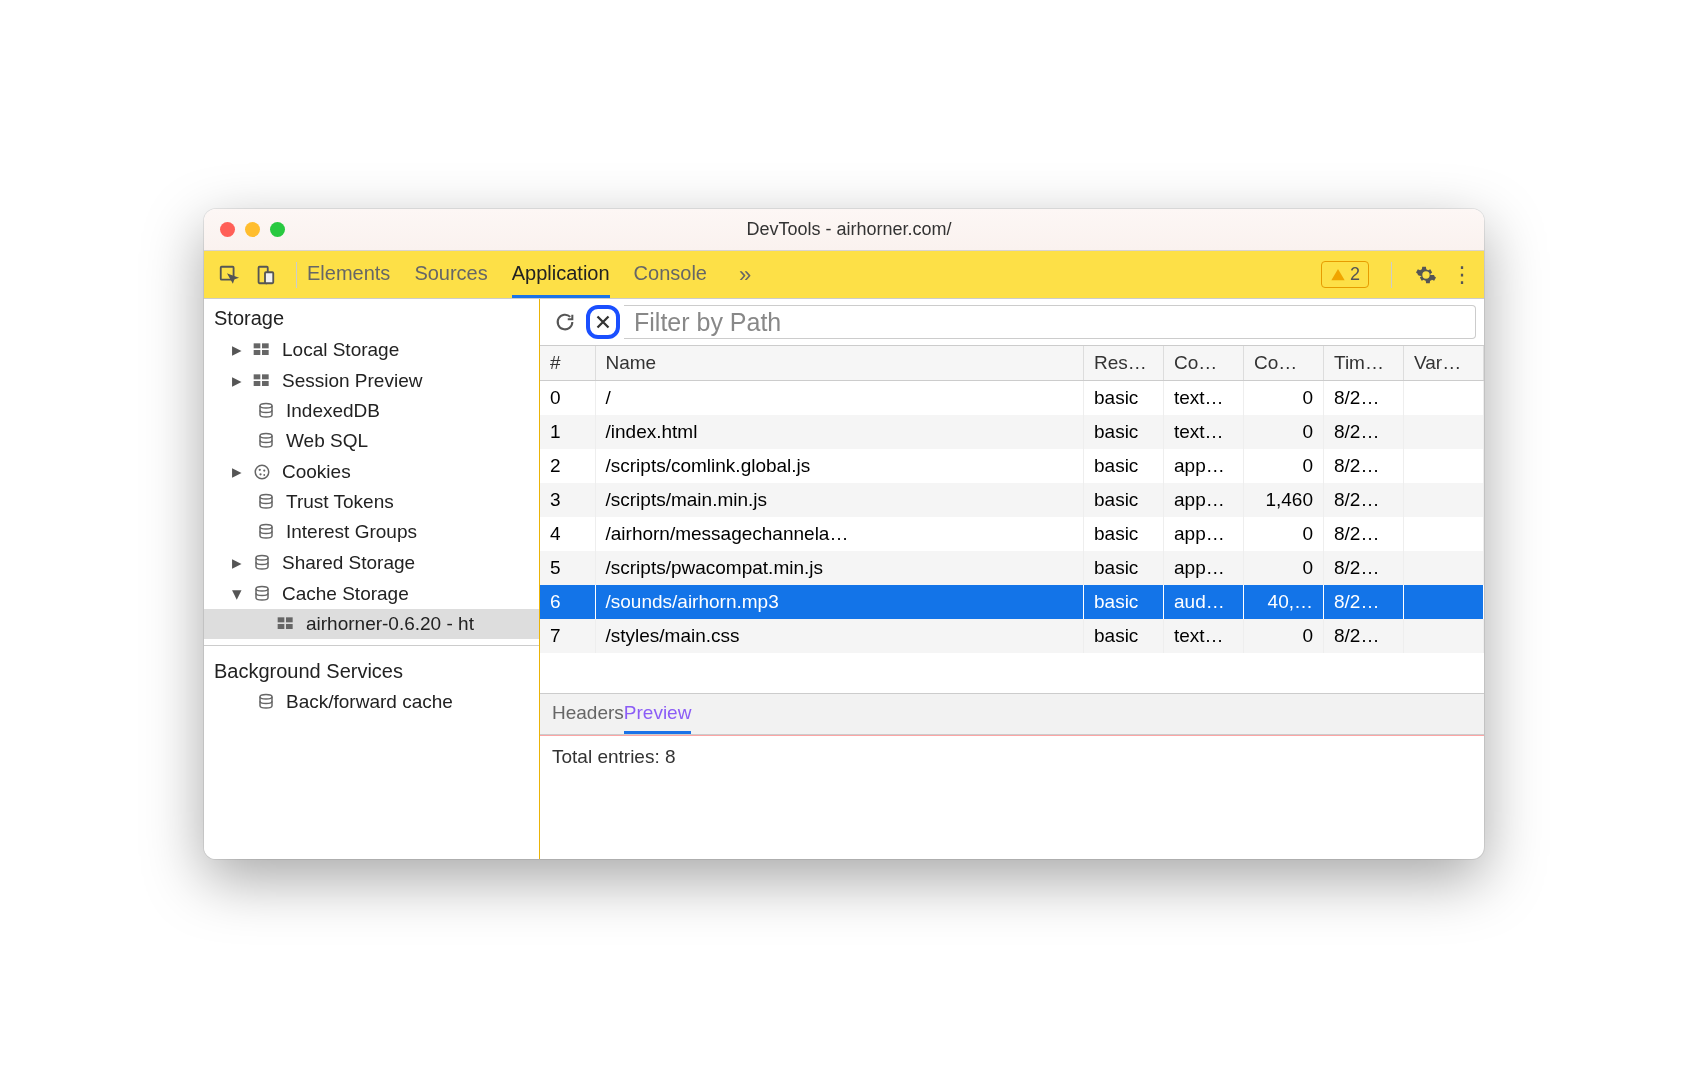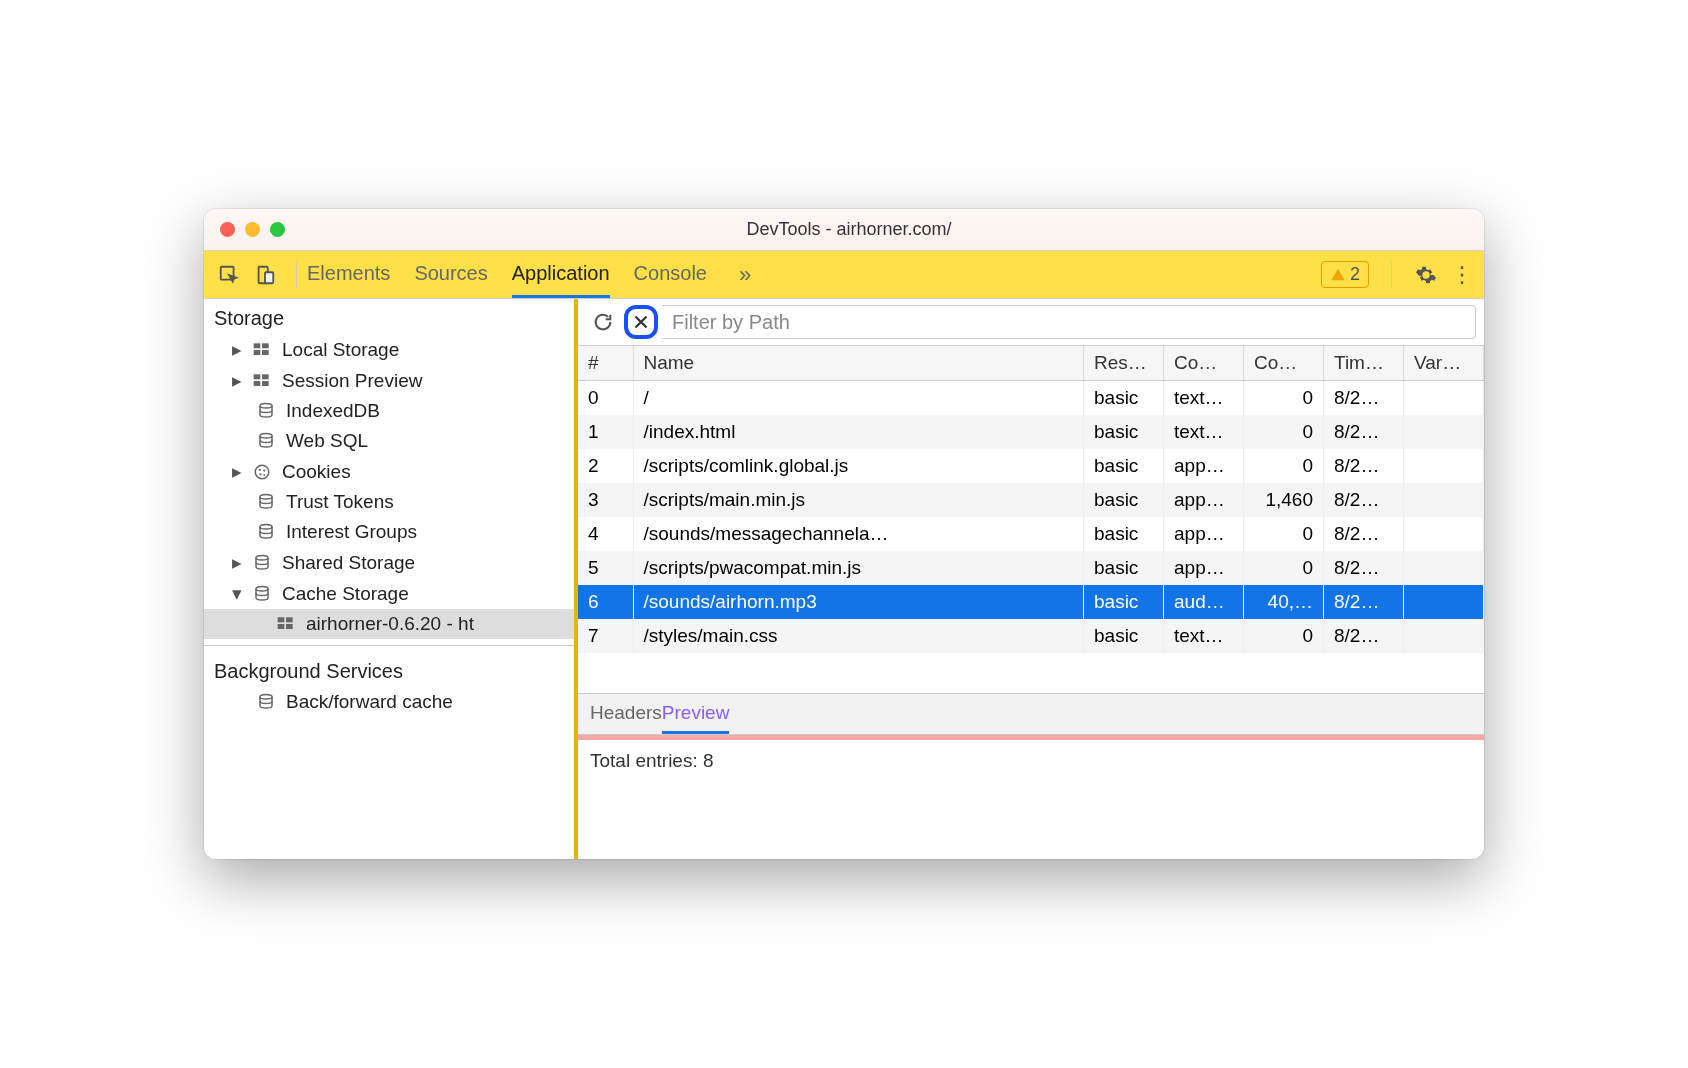--- a/index.html
+++ b/index.html
@@ -73,22 +73,22 @@
   font-size: 18px;
   color: #555;
   display: flex; align-items: center; gap: 4px;
 }
 .warn-badge svg { width: 16px; height: 16px; }
 .gear, .kebab { color: #555; cursor: pointer; width: 24px; height: 24px; display:flex; align-items:center; justify-content:center; }
 .gear svg { width: 22px; height: 22px; }
 .kebab { font-size: 22px; }
 .body { display: flex; flex: 1; min-height: 560px; }
 .sidebar {
-  width: 374px;
-  border-right: 4px solid #eab308;
+  width: 336px;
+  border-right: 1px solid #eab308;
   background: #fff;
   font-size: 19px;
   color: #222;
   display: flex; flex-direction: column;
   overflow: hidden;
 }
 .sb-section { padding: 8px 10px 4px 10px; font-size: 20px; }
 .sb-item {
   display: flex; align-items: center;
   padding: 4px 0 4px 28px;
@@ -119,21 +119,21 @@
 .fb-btn svg { width: 22px; height: 22px; }
 .fb-btn.highlighted {
   border: 4px solid #1a4fff;
   border-radius: 12px;
 }
 .filter-input {
   flex: 1; height: 34px;
   border: 1px solid #ccc; border-left: none;
   border-radius: 0 4px 4px 0;
   padding: 0 10px;
-  font-size: 20px;
+  font-size: 25px;
   color: #888;
   background: #fff;
 }
 .filter-input::placeholder { color: #888; }
 .table { width: 100%; border-collapse: collapse; font-size: 19px; }
 .table th {
   text-align: left; font-weight: 400; color: #333;
   background: #f6f6f6;
   border-bottom: 1px solid #ccc;
   border-right: 1px solid #ddd;
@@ -166,21 +166,21 @@
 }
 .dtab {
   font-size: 19px; color: #666; cursor: pointer;
   height: 100%; display:flex; align-items:center;
   border-bottom: 3px solid transparent;
 }
 .dtab.active { color: #8b5cf6; border-bottom-color: #1a73e8; }
 .footer {
   padding: 10px 12px;
   font-size: 19px; color: #333;
-  border-top: 5px solid #fca5a5;
+  border-top: 1px solid #fca5a5;
 }
 </style>
 </head>
 <body>
 
 <div class="window">
 
   <div class="titlebar">
     <div class="traffic">
       <div class="dot red"></div>
@@ -430,21 +430,21 @@
               <td class="col-idx">3</td>
               <td class="col-name">/scripts/main.min.js</td>
               <td class="col-res">basic</td>
               <td class="col-co1">app…</td>
               <td class="col-co2">1,460</td>
               <td class="col-tim">8/2…</td>
               <td class="col-var"></td>
             </tr>
             <tr>
               <td class="col-idx">4</td>
-              <td class="col-name">/sounds/messagechannela…</td>
+              <td class="col-name">/airhorn/messagechannela…</td>
               <td class="col-res">basic</td>
               <td class="col-co1">app…</td>
               <td class="col-co2">0</td>
               <td class="col-tim">8/2…</td>
               <td class="col-var"></td>
             </tr>
             <tr>
               <td class="col-idx">5</td>
               <td class="col-name">/scripts/pwacompat.min.js</td>
               <td class="col-res">basic</td>

